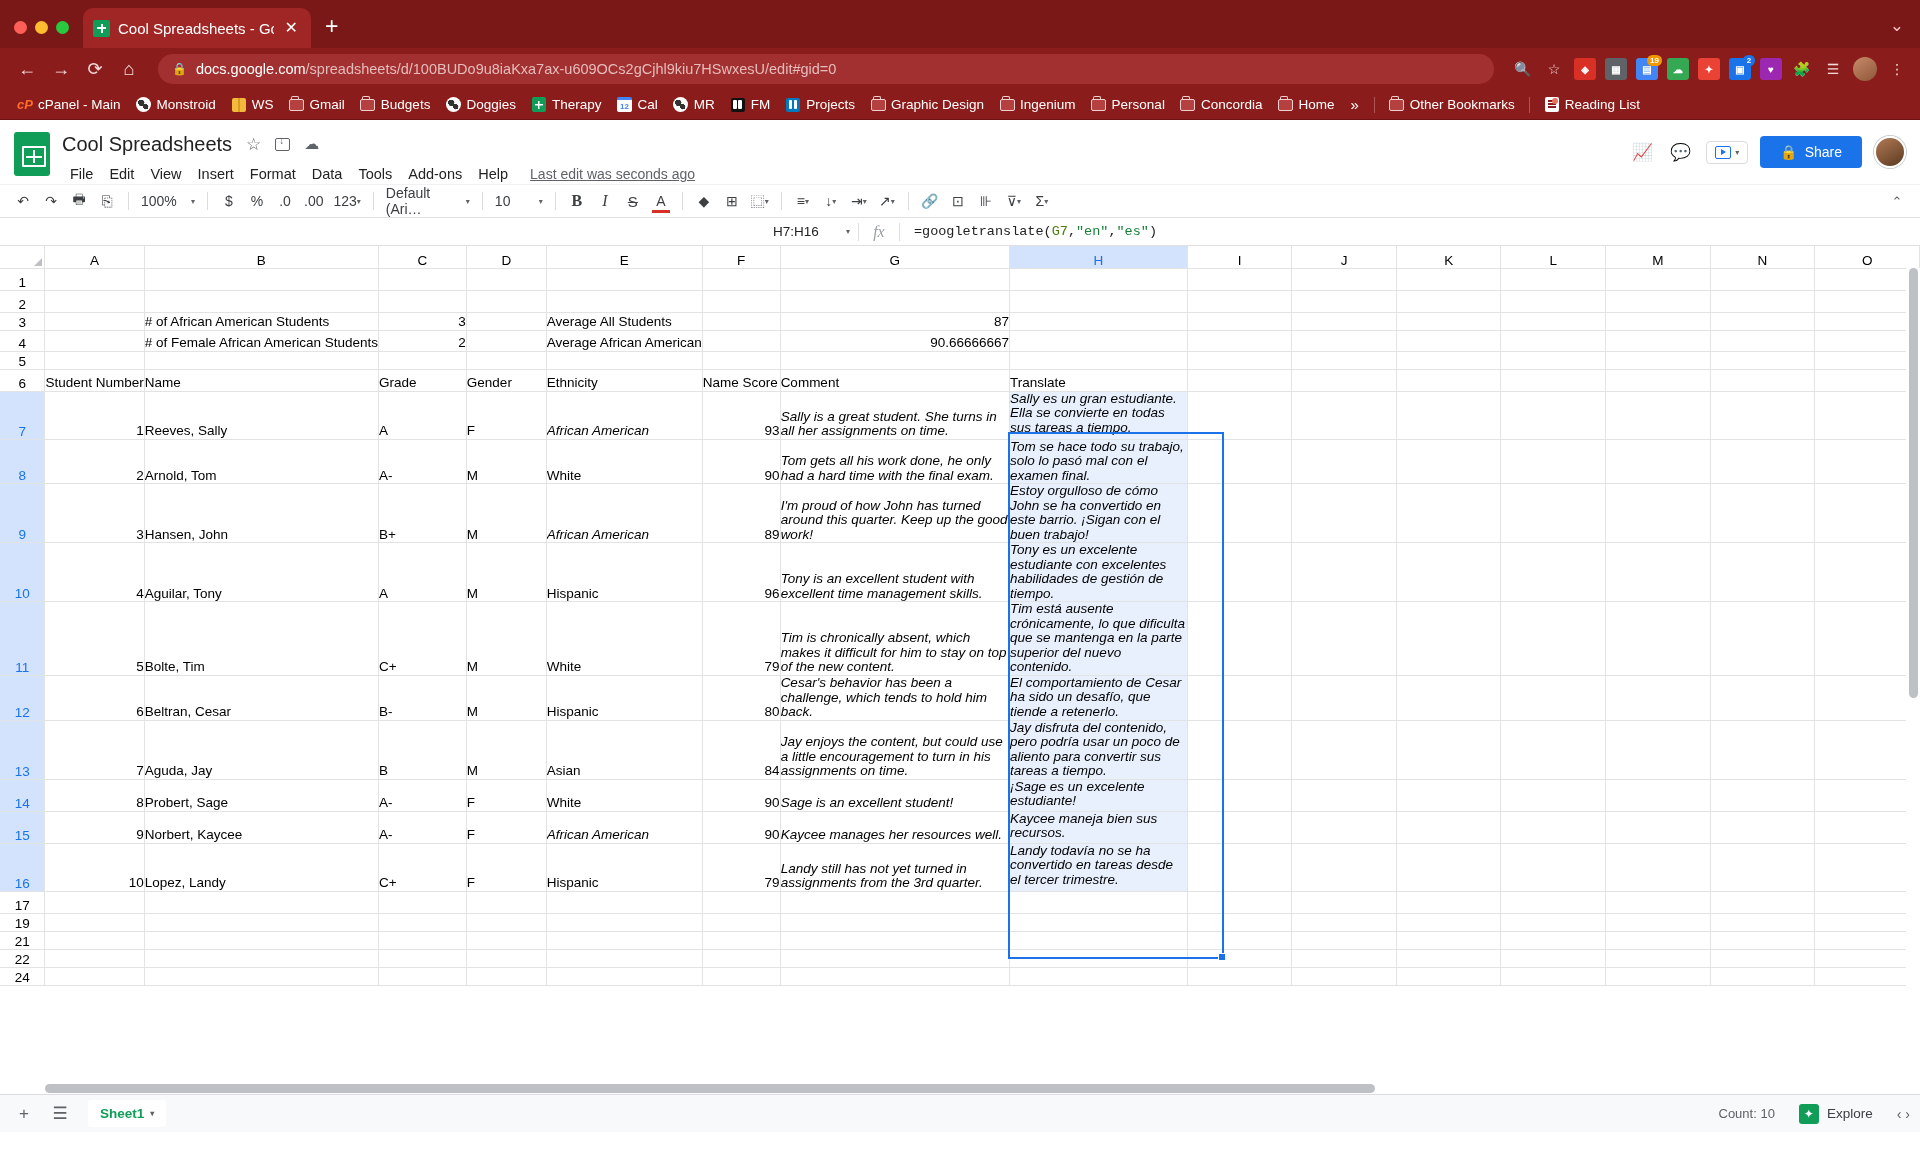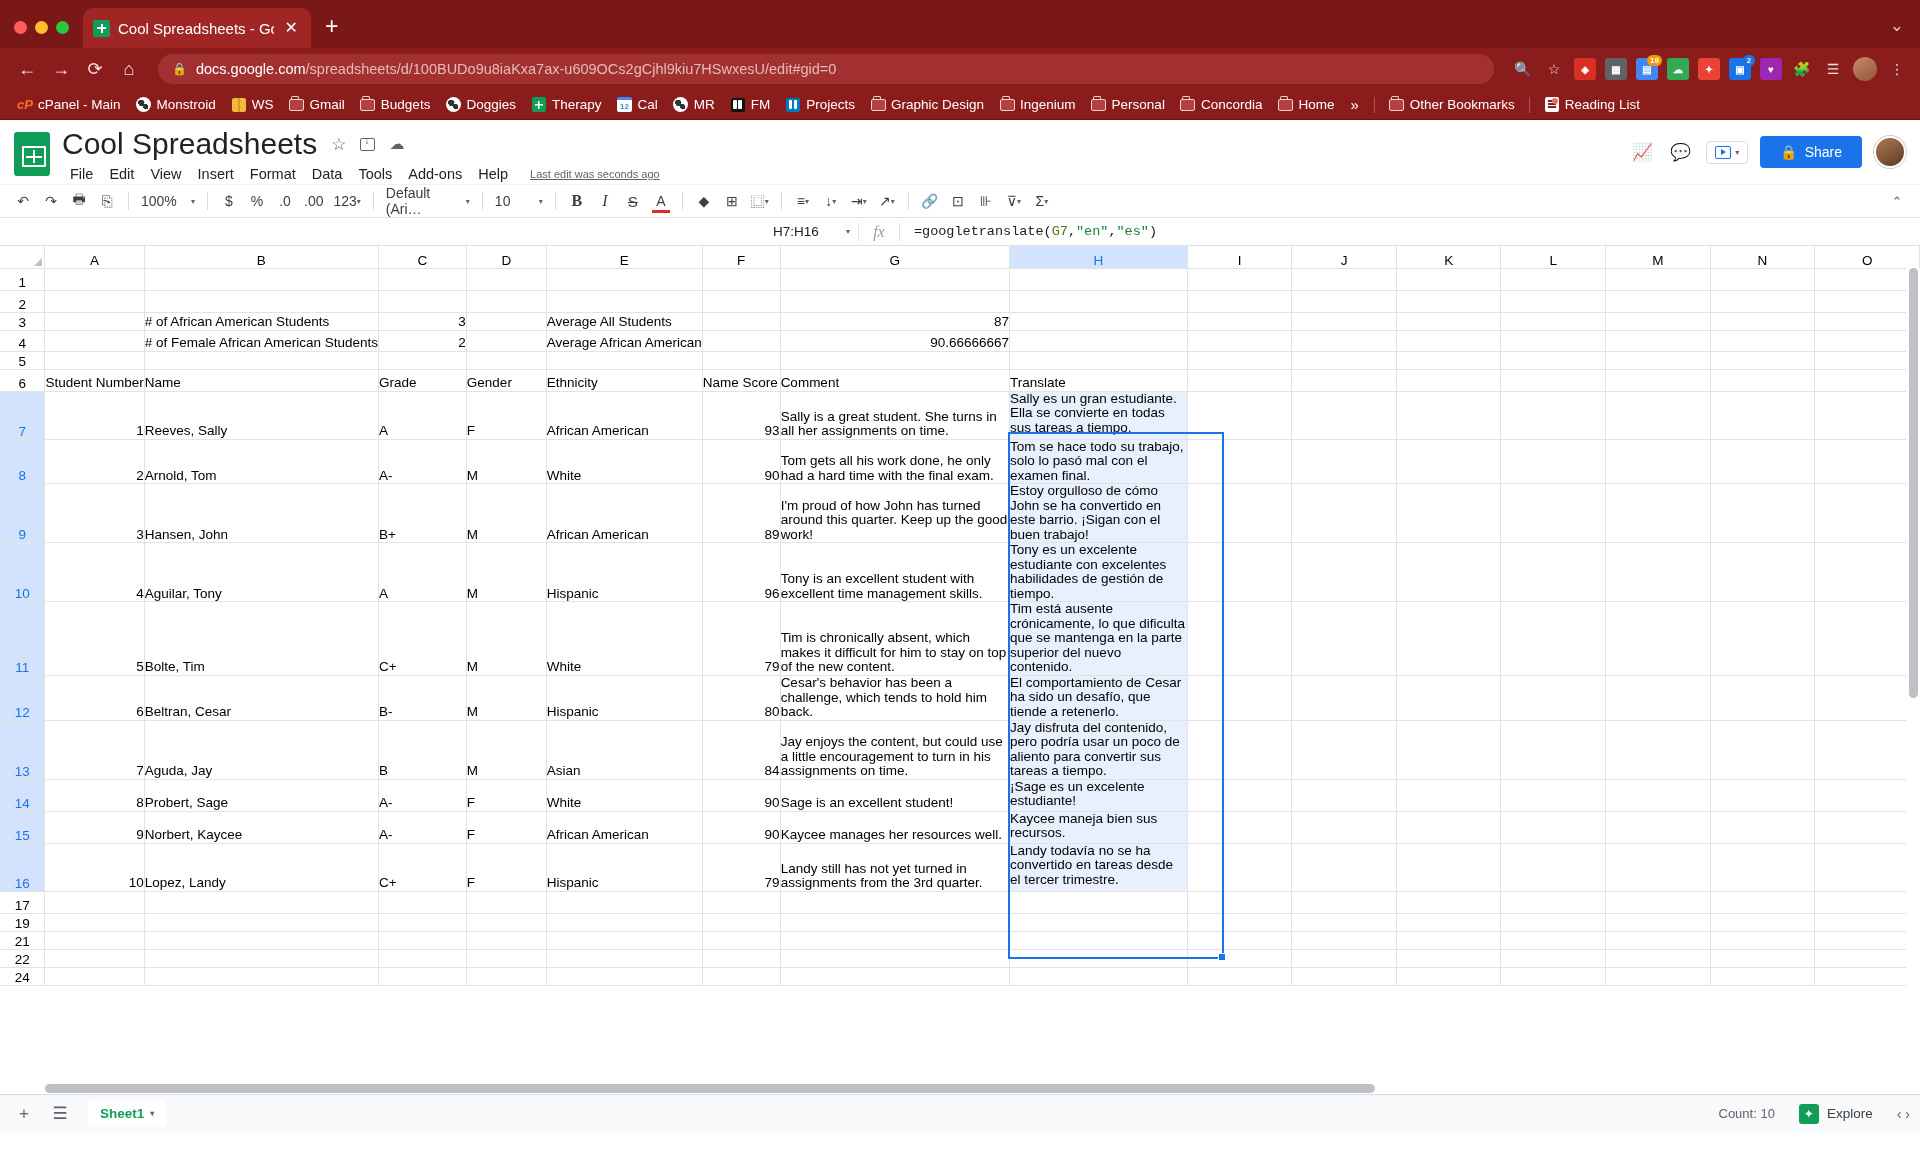--- a/index.html
+++ b/index.html
@@ -130,29 +130,29 @@
     position: relative; margin-right: 12px; flex: 0 0 auto; margin-top: 2px;
   }
   .doc-logo::after {
     content: ""; position: absolute; left: 8px; top: 14px; width: 20px; height: 17px;
     border: 2px solid #fff; border-radius: 1px;
     background: linear-gradient(#fff,#fff) center/16px 2px no-repeat,
                 linear-gradient(#fff,#fff) center/2px 13px no-repeat;
   }
   .doc-meta { flex: 1; min-width: 0; }
   .doc-title-row { display: flex; align-items: center; gap: 14px; height: 28px; }
-  .doc-title { font-size: 30px; color: #222; font-weight: 400; }
+  .doc-title { font-size: 20px; color: #222; font-weight: 400; }
   .ti { color: #5f6368; font-size: 15px; cursor: pointer; }
   .ti-star { font-size: 17px; }
   .ti-move { width: 15px; height: 13px; border: 1.6px solid #5f6368; border-radius: 2px; position: relative; }
   .ti-move::after { content: "↓"; position: absolute; left: 3px; top: -4px; font-size: 10px; color: #5f6368; }
   .ti-cloud { font-size: 15px; }
   .menubar { display: flex; align-items: center; gap: 0; height: 26px; margin-top: 3px; }
   .menu-item { font-size: 14.5px; color: #222; padding: 3px 8px; border-radius: 3px; cursor: pointer; }
-  .last-edit { font-size: 11px; color: #5f6368; text-decoration: underline; margin-left: 14px; cursor: pointer; }
+  .last-edit { font-size: 14px; color: #5f6368; text-decoration: underline; margin-left: 14px; cursor: pointer; }
 
   .hdr-right { display: flex; align-items: center; gap: 12px; padding-top: 6px; }
   .hr-ic { width: 26px; height: 26px; display: flex; align-items: center; justify-content: center;
            color: #5f6368; font-size: 17px; cursor: pointer; }
   .present-btn {
     display: flex; align-items: center; gap: 4px; border: 1px solid #dadce0;
     border-radius: 4px; padding: 4px 8px; color: #1a73e8; font-size: 13px; cursor: pointer;
   }
   .present-box { width: 16px; height: 13px; border: 1.7px solid #1a73e8; border-radius: 2px;
     position: relative; }
@@ -221,21 +221,21 @@
     background: #f8f9fa; text-align: center; width: 45px; color: #5f6368; font-size: 12px;
     vertical-align: middle; border-right: 1px solid #c0c0c0;
   }
   .rowhead.sel { background: #d3e3fd; color: #1a73e8; }
   .corner { background: #f8f9fa; width: 45px; height: 22px;
     border-right: 1px solid #c0c0c0; border-bottom: 1px solid #c0c0c0; position: relative; }
   .corner::after { content: ""; position: absolute; right: 2px; bottom: 2px;
     border-style: solid; border-width: 0 0 8px 8px; border-color: transparent transparent #bdc1c6 transparent; }
   .cell { padding: 1px 3px; line-height: 14.5px; }
   .num { text-align: right; padding-right: 4px; }
-  .wrapcell { white-space: normal; word-wrap: break-word; }
+  .wrapcell { white-space: normal; word-wrap: break-word; font-style: italic; }
   .nowrapover { white-space: nowrap; }
   .selcell { background: #e8f0fe !important; }
 
   .selbox {
     position: absolute; border: 2px solid #1a73e8; pointer-events: none; z-index: 5;
   }
   .selbox::after {
     content: ""; position: absolute; right: -4px; bottom: -4px; width: 6px; height: 6px;
     background: #1a73e8; border: 1px solid #fff;
   }

